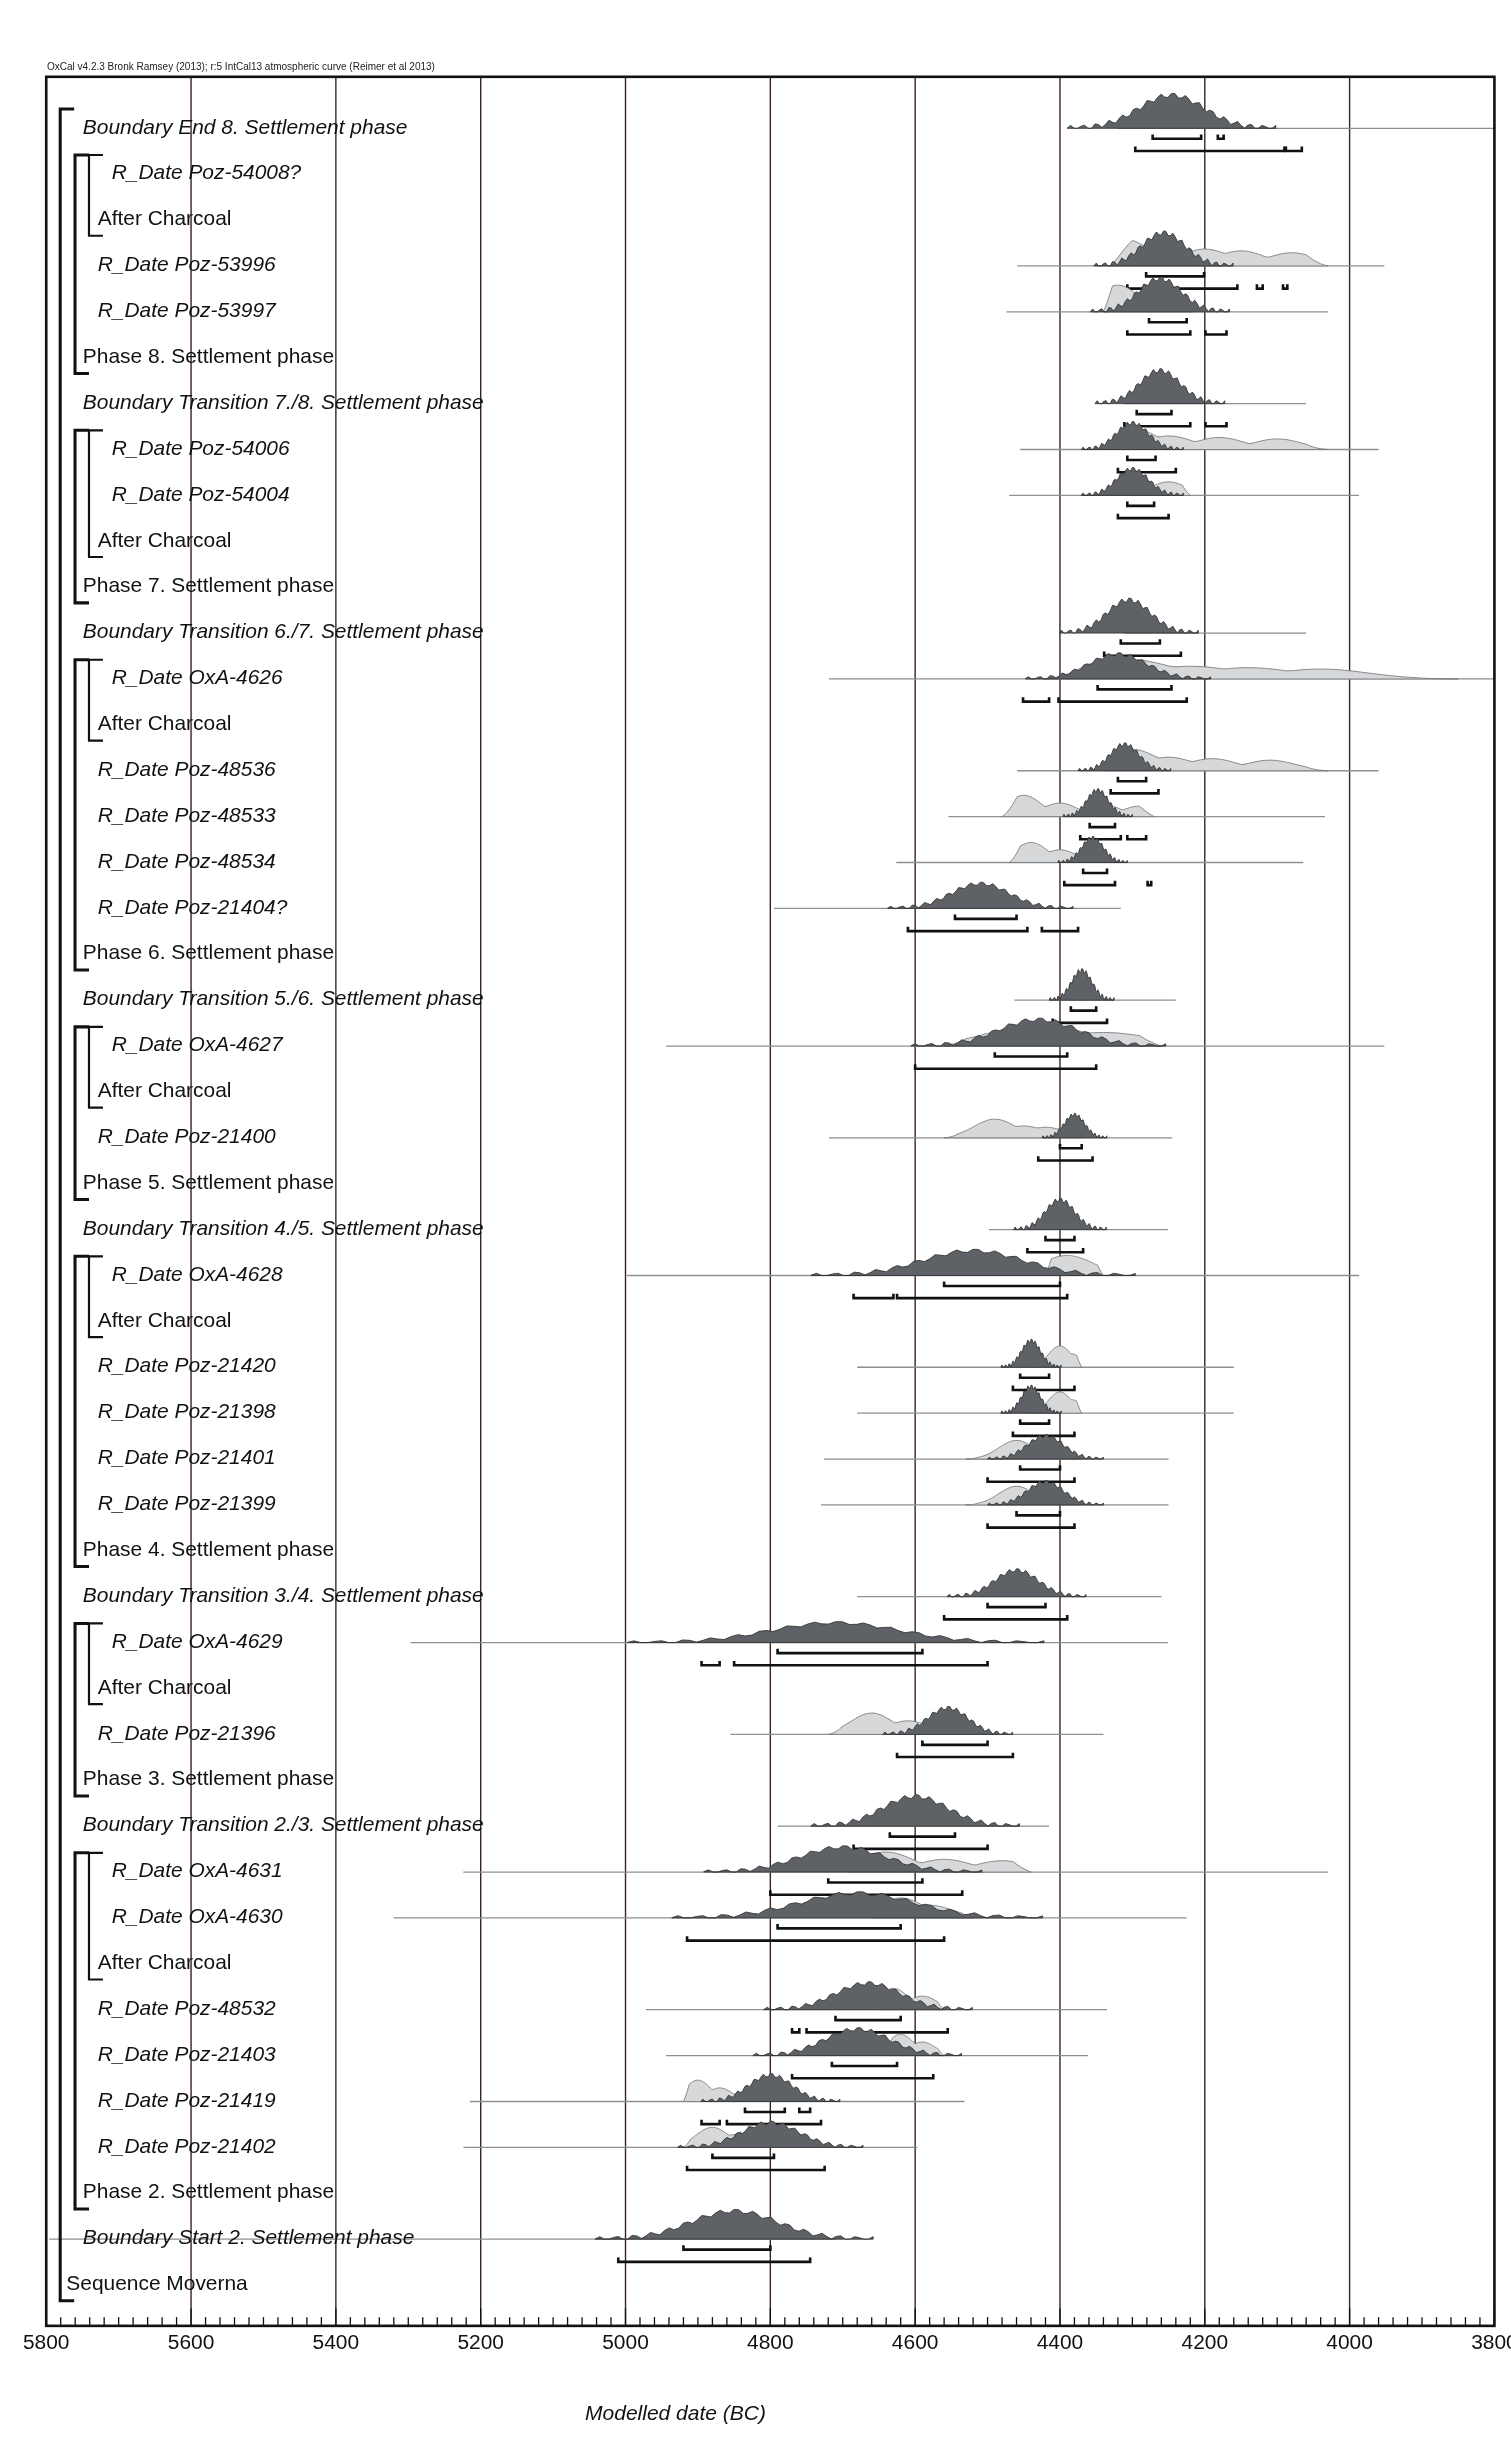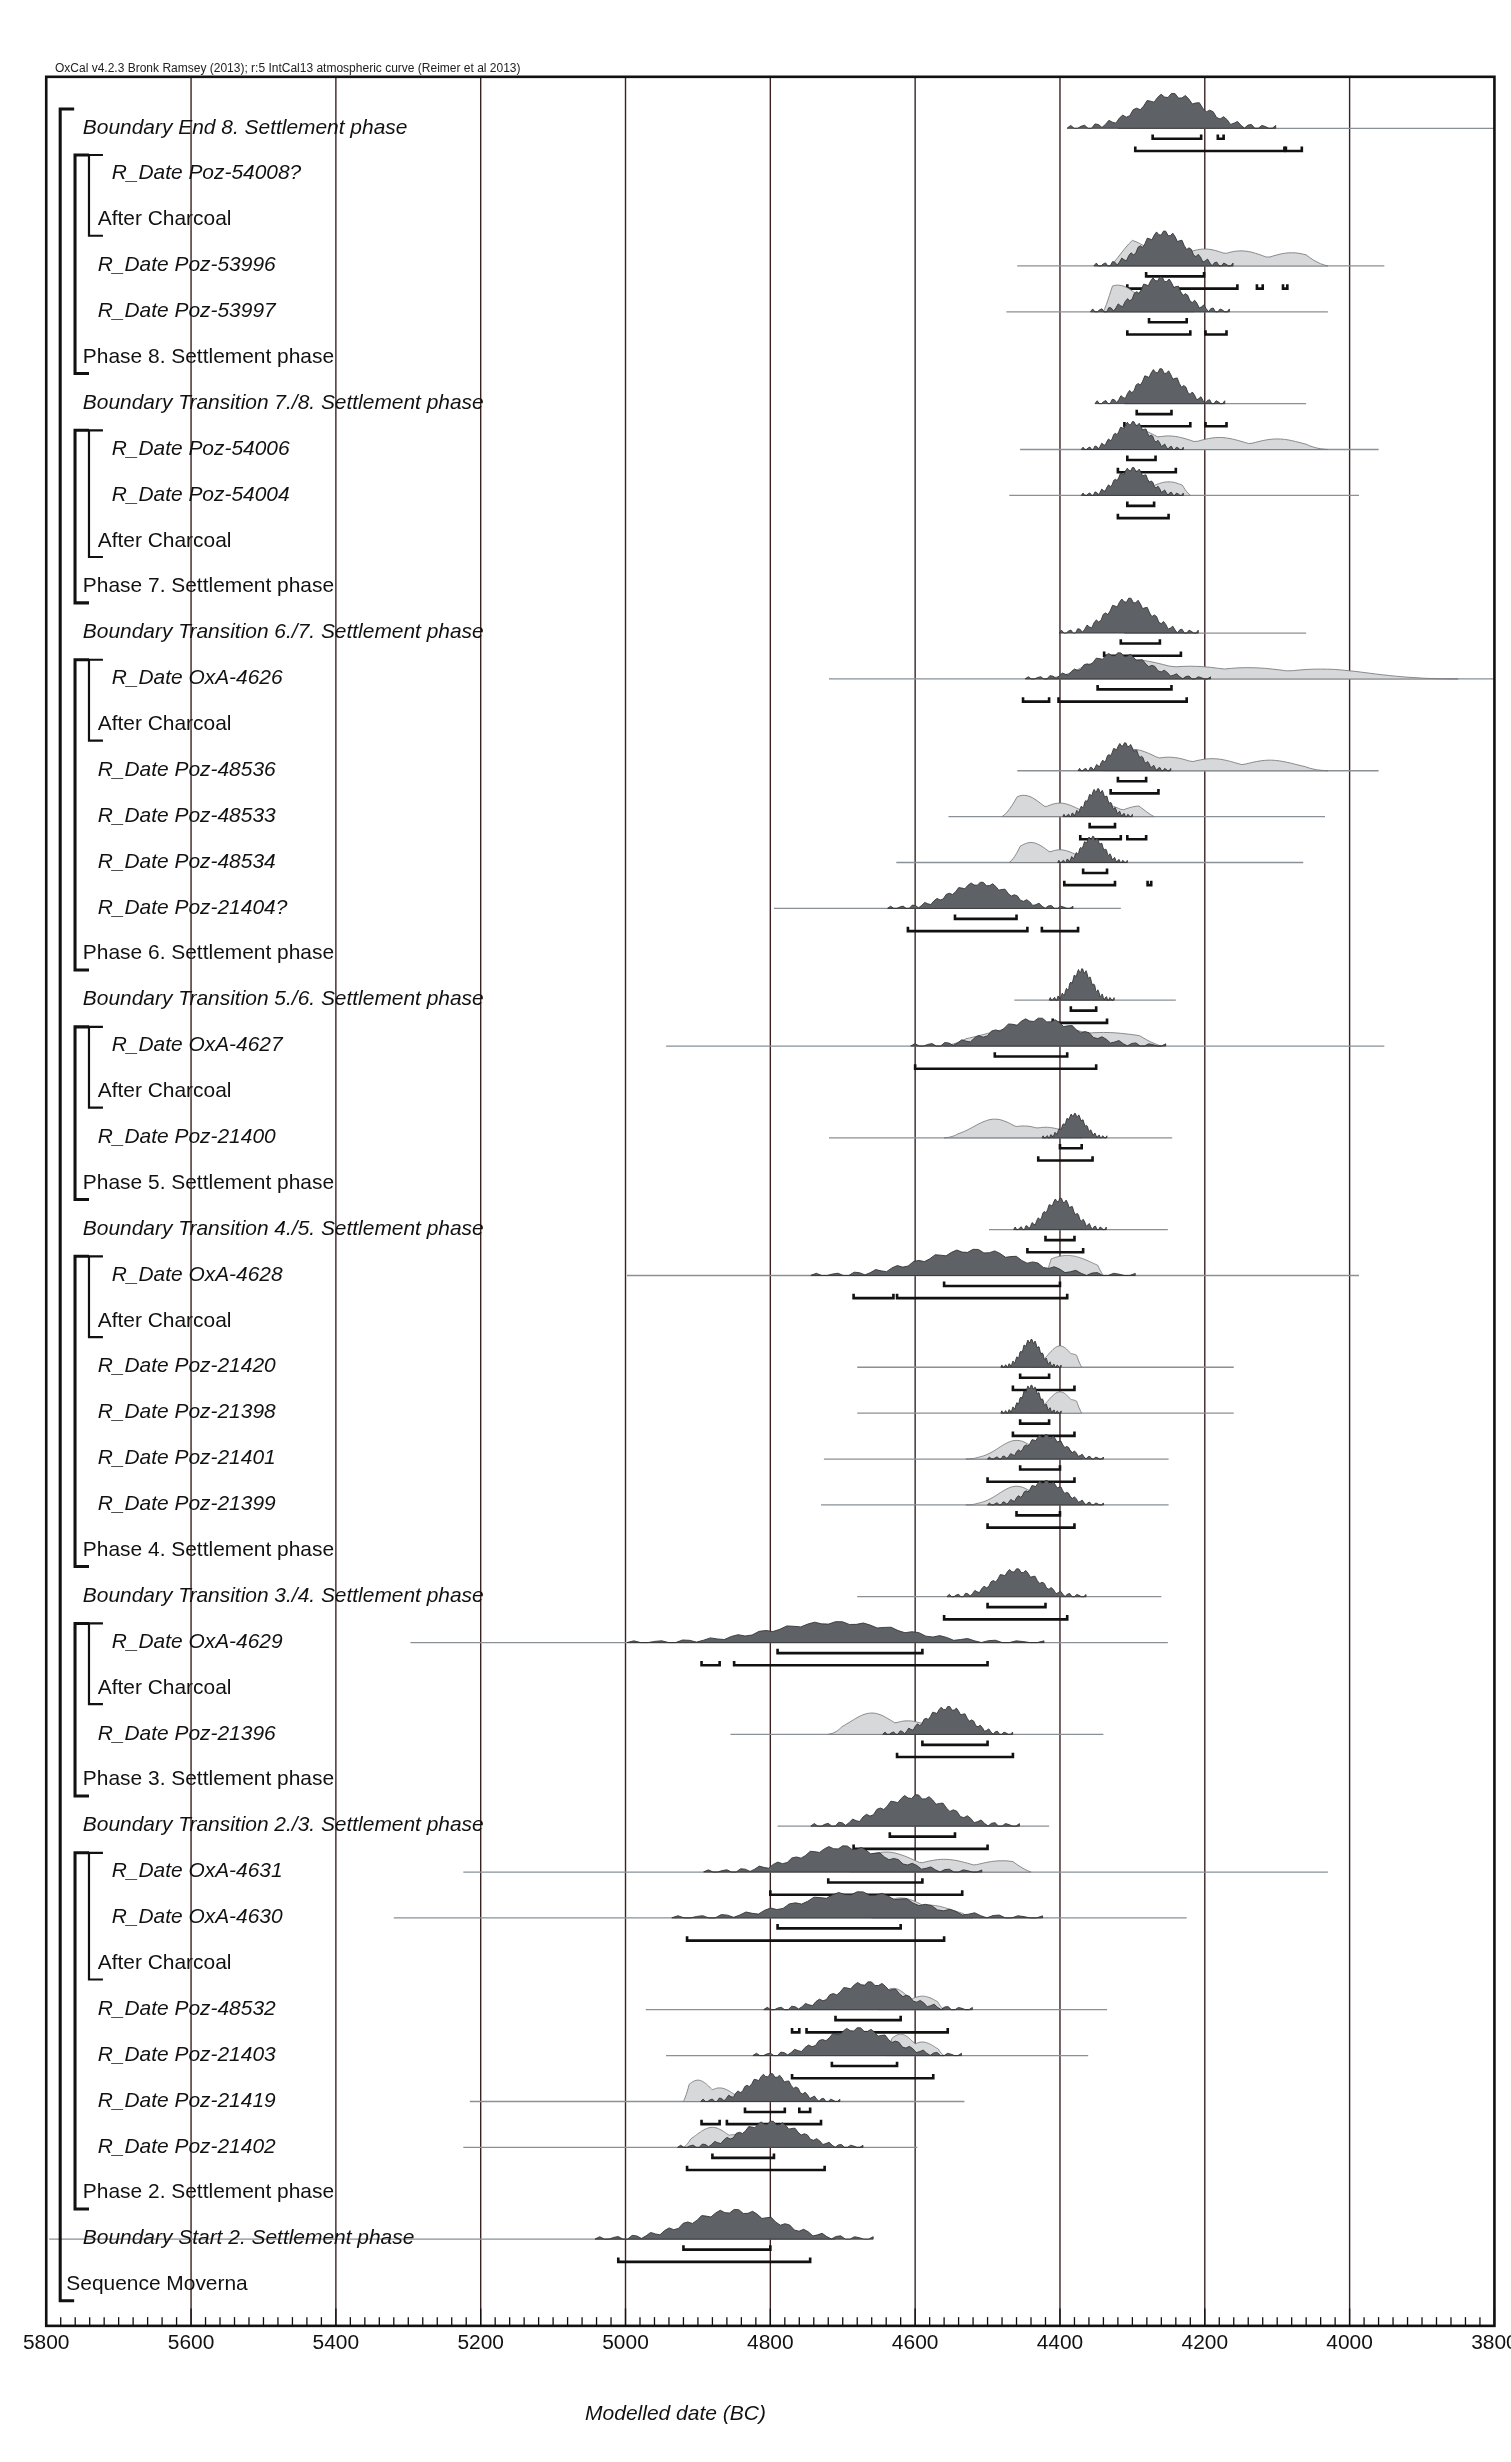--- a/index.html
+++ b/index.html
@@ -1,20 +1,20 @@
 <!DOCTYPE html>
 <html style="font-size:14px"><head>
 <meta charset="utf-8">
 <style>
   html, body { margin:0; padding:0; background:#ffffff; }
   body { width:1511px; height:2462px; position:relative; overflow:hidden;
          font-family:"Liberation Sans", sans-serif; color:#111; }
   #chart { position:absolute; left:0; top:0; width:1511px; height:2462px; }
-  .header { position:absolute; left:47px; top:61px; font-size:12px; color:#222;
-            font-family:"Liberation Sans", sans-serif; white-space:nowrap;margin-left:8px; }
+  .header { position:absolute; left:47px; top:61px; font-size:10px; color:#222;
+            font-family:"Liberation Sans", sans-serif; white-space:nowrap; }
   .xlabel { position:absolute; left:0; width:1351px; top:2401px; text-align:center;
             font-size:21px; font-style:italic; color:#111; }
   .rowlabel { font-family:"Liberation Sans", sans-serif; font-size:24px; fill:#111; }
   .rowlabel.it { font-style:italic; }
   .ticklabel { font-family:"Liberation Sans", sans-serif; font-size:24px; fill:#111; }
 </style>
 </head>
 <body>
 
 <div class="header">OxCal v4.2.3 Bronk Ramsey (2013); r:5 IntCal13 atmospheric curve (Reimer et al 2013)</div>

